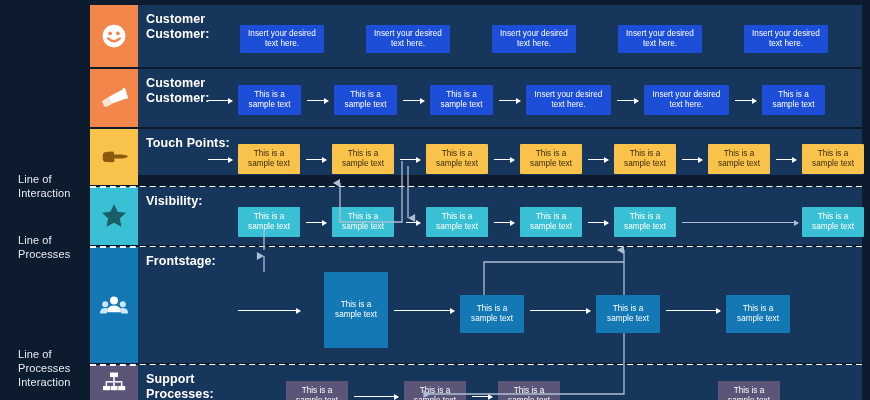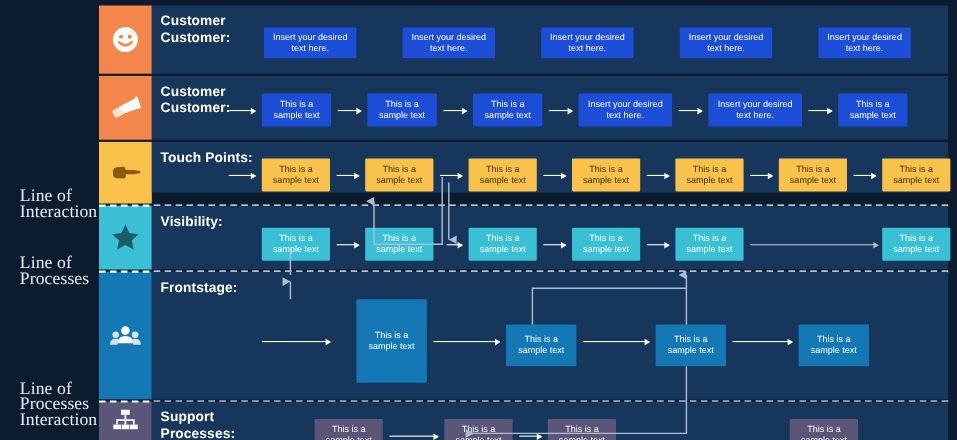--- a/index.html
+++ b/index.html
@@ -7,22 +7,22 @@
     width: 870px; height: 400px;
     background: #0d1b2e;
     font-family: "Liberation Sans", sans-serif;
     overflow: hidden;
   }
   #root { position: relative; width: 870px; height: 400px; background: #0d1b2e; }
 
   
   .line-label {
     position: absolute; left: 18px; width: 78px;
-    color: #e9edf3; font-size: 16px; line-height: 14px;
-    font-family: Liberation Serif, serif; letter-spacing: .1px;
+    color: #e9edf3; font-size: 11px; line-height: 14px;
+    font-family: Liberation Sans, sans-serif; letter-spacing: .1px;
   }
 
   
   .icon-cell {
     position: absolute; left: 90px; width: 48px;
     display: flex; align-items: center; justify-content: center;
   }
   .icon-cell svg { display: block; }
 
   

